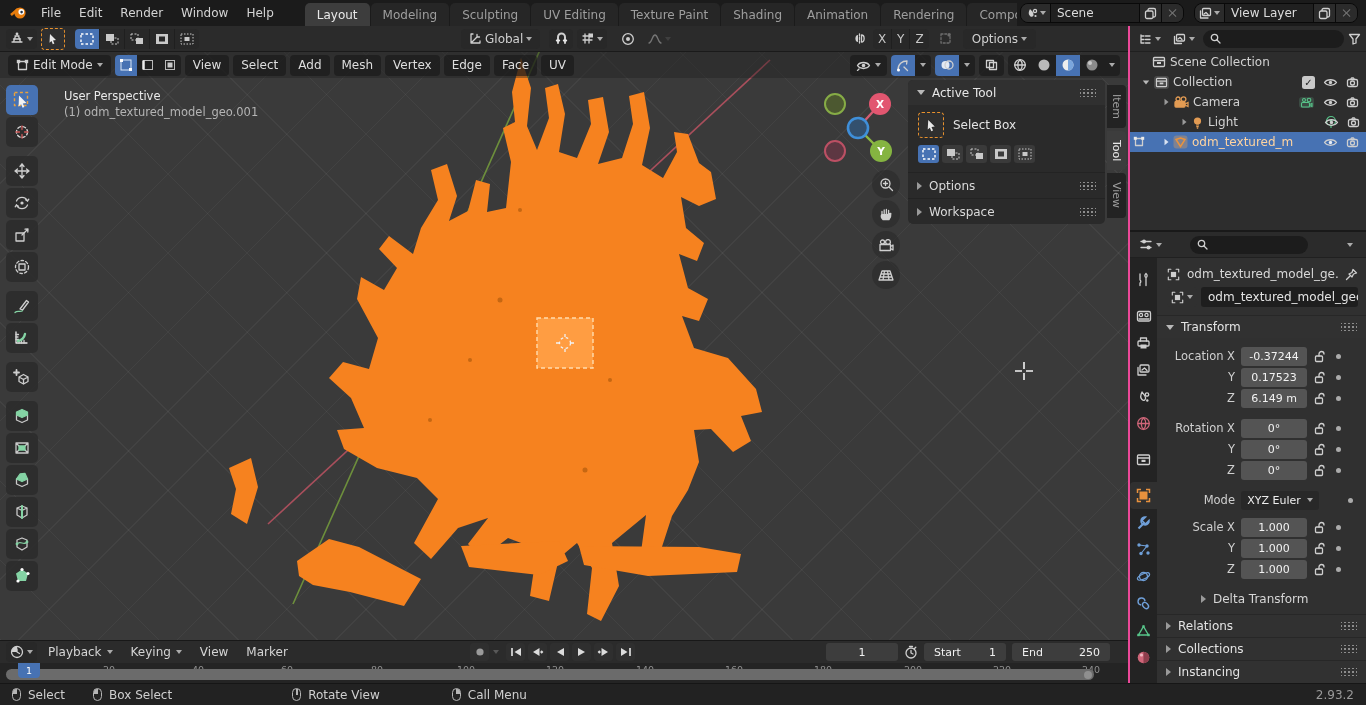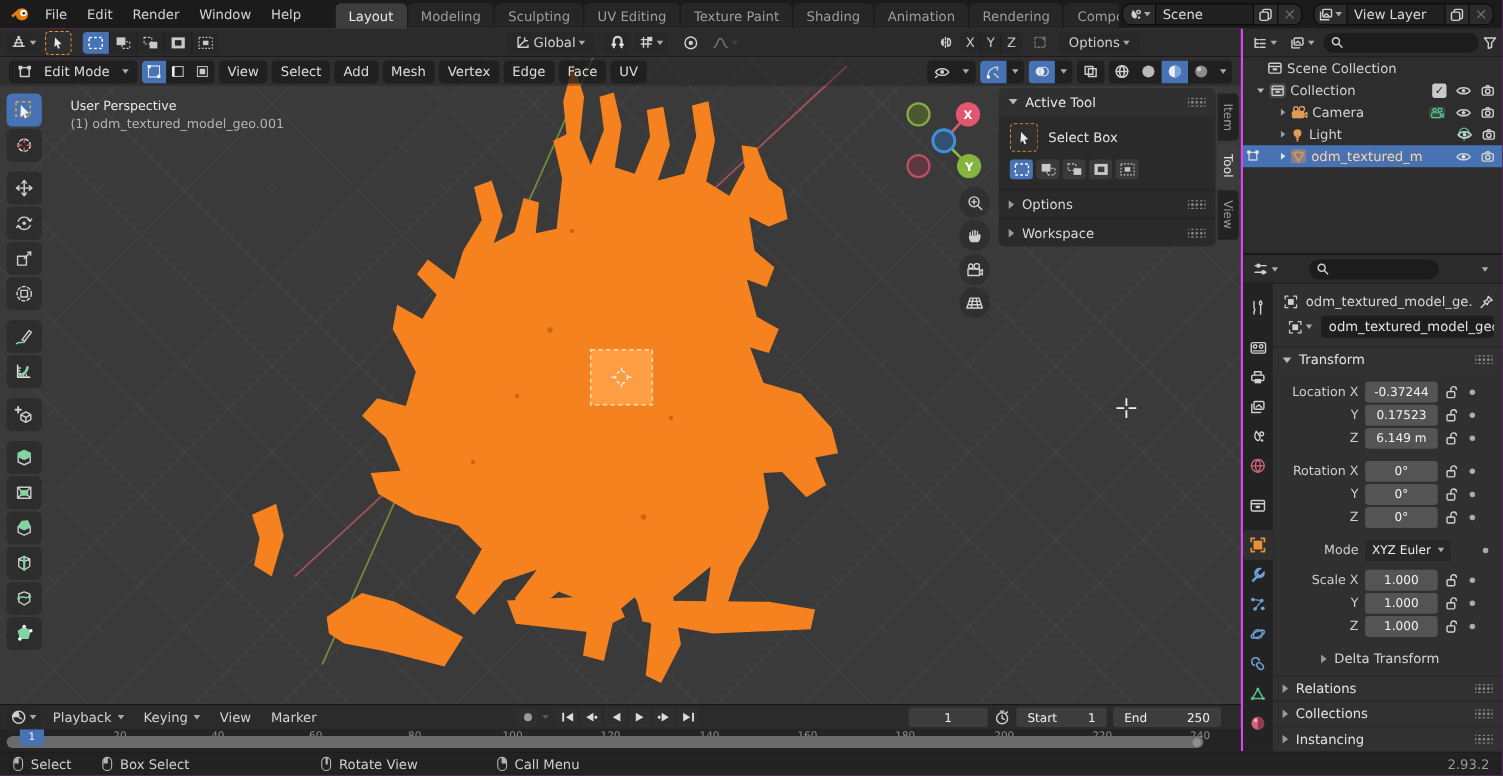--- a/index.html
+++ b/index.html
@@ -1,17 +1,17 @@
 <!DOCTYPE html>
 <html><head>
 <meta charset="utf-8">
 <style>
   *{box-sizing:border-box;margin:0;padding:0}
   body{background:#0e0e0e;font-family:"DejaVu Sans",sans-serif}
-  .app{position:relative;width:1366px;height:705px;background:#d946ef;color:#c8c8c8;font-size:12px;overflow:hidden;user-select:none}
+  .app{position:relative;width:1366px;height:705px;background:#ec4899;color:#c8c8c8;font-size:12px;overflow:hidden;user-select:none}
   svg{display:block}
   svg.i{stroke:#cfcfcf;fill:none;stroke-width:1.3;stroke-linecap:round;stroke-linejoin:round}
   .chev{width:0;height:0;border-left:3.5px solid transparent;border-right:3.5px solid transparent;border-top:4.2px solid #ababab;display:inline-block}
   .chev.dis{opacity:.35}
   .grip{width:16px;height:8px;background-image:radial-gradient(circle,#8d8d8d 1px,transparent 1.3px);background-size:4px 4px;background-position:center}
   .caret-d{width:0;height:0;border-left:4px solid transparent;border-right:4px solid transparent;border-top:5px solid #b9b9b9}
   .caret-r{width:0;height:0;border-top:4px solid transparent;border-bottom:4px solid transparent;border-left:5px solid #9a9a9a}
   
   .topbar{height:26px;background:#1b1b1b;display:flex;align-items:center;padding:0 8px;position:relative;z-index:30}
   .menu-item{padding:0 9px;color:#d4d4d4;height:26px;display:flex;align-items:center}
@@ -35,21 +35,21 @@
   .seg{display:flex;height:20px;background:#282828;border-radius:4px;overflow:hidden}
   .seg>div{display:flex;align-items:center;justify-content:center;padding:0 5px;border-right:1px solid #1f1f1f}
   .seg>div:last-child{border-right:none}
   .seg>div.blue{background:#4772b3}
   .atool{width:24px;height:22px;border:1px dashed #e8912d;border-radius:4px;display:flex;align-items:center;justify-content:center;background:#2f2f2f}
   
   .viewport{position:relative;flex:1;background-color:#3a3a3a;overflow:hidden;
     background-image:repeating-linear-gradient(45deg,rgba(255,255,255,.045) 0 1px,transparent 1px 56px),
                      repeating-linear-gradient(-45deg,rgba(255,255,255,.045) 0 1px,transparent 1px 56px)}
   .vp-hdr{position:absolute;left:0;top:0;width:100%;height:26px;display:flex;align-items:center;gap:4px;padding:0 8px;background:rgba(28,28,28,.38);z-index:10}
-  .pill{height:21px;background:rgba(24,24,24,.62);border-radius:4px;display:flex;align-items:center;gap:11px;padding:0 8px;color:#dcdcdc}
+  .pill{height:21px;background:rgba(24,24,24,.62);border-radius:4px;display:flex;align-items:center;gap:4px;padding:0 8px;color:#dcdcdc}
   .pillseg{height:21px;background:rgba(24,24,24,.62);border-radius:4px;display:flex;overflow:hidden}
   .pillseg>div{display:flex;align-items:center;justify-content:center;padding:0 5px}
   .pillseg>div.blue{background:#4772b3}
   .vpmenu{height:21px;display:flex;align-items:center;padding:0 8px;background:rgba(24,24,24,.62);border-radius:4px;color:#dedede}
   
   .toolbar{position:absolute;left:6px;top:33px;display:flex;flex-direction:column;gap:2px;z-index:9}
   .tool{width:32px;height:30px;background:rgba(44,44,44,.9);border-radius:5px;display:flex;align-items:center;justify-content:center}
   .tool.active{background:#4772b3}
   .tgap{height:5px}
   .overlaytext{position:absolute;left:64px;top:36px;z-index:5;line-height:16px}
@@ -861,21 +861,21 @@
               </span>
             <span>
                 <svg class="i" width="13" height="11" viewBox="0 0 13 11">
                   <rect x="1.5" y="2.5" width="10" height="7" rx="1.5"></rect>
                   <path d="M4.5,2.5 L5.5,1 L7.5,1 L8.5,2.5"></path>
                   <circle cx="6.5" cy="6" r="2"></circle>
                 </svg>
               </span>
           </div>
         </div>
-        <div class="ol-row" style="padding-left:34px">
+        <div class="ol-row" style="padding-left:52px">
           <span class="caret-r" style="transform:scale(.8)"></span>
           <svg width="13" height="13" viewBox="0 0 13 13">
               <circle cx="6.5" cy="5" r="3.6" fill="#e29b53"></circle>
               <path d="M5,9 L8,9 M5.3,10.7 L7.7,10.7 M5.8,12.2 L7.2,12.2" stroke="#e29b53" stroke-width="1.2"></path>
             </svg>
           <span class="lbl">Light</span>
           <div class="ol-icons" style="padding-right:24px">
             <span>
                 <svg width="14" height="14" viewBox="0 0 14 14">
                   <circle cx="7" cy="6" r="4.5" fill="none" stroke="#57c489" stroke-width="1.2"></circle>

